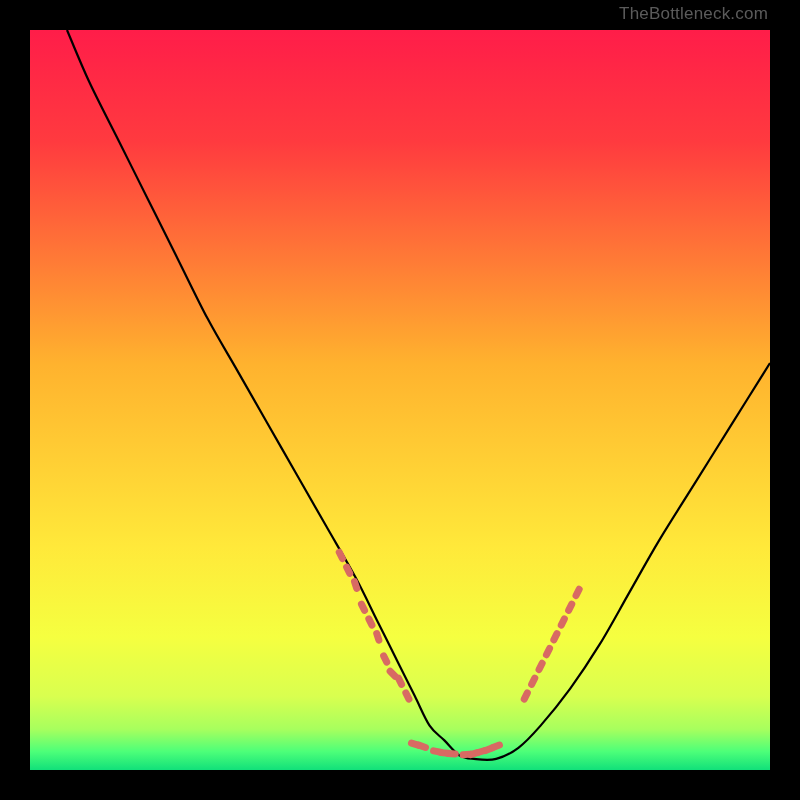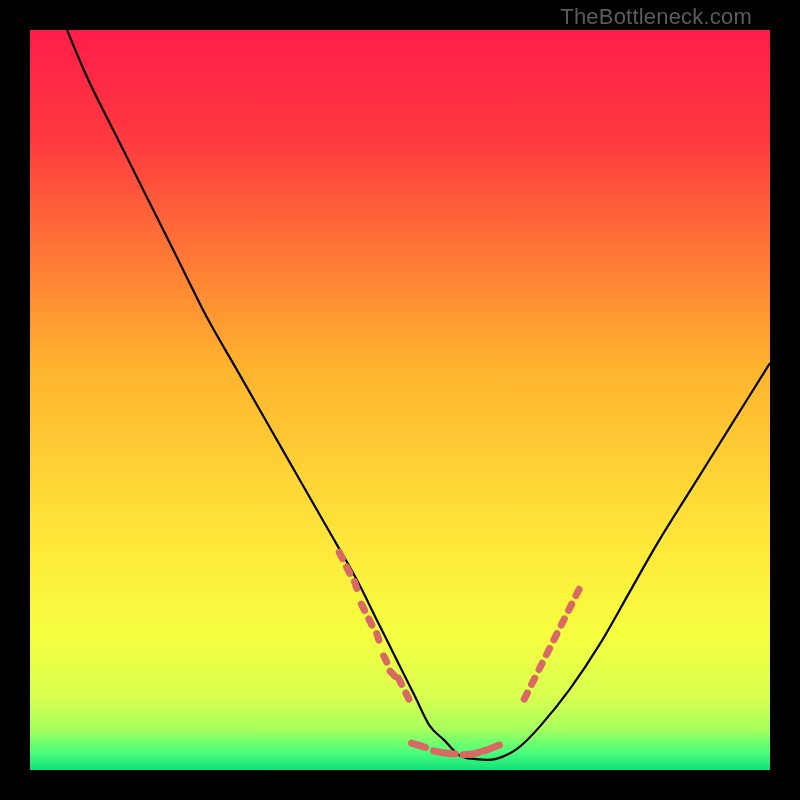--- a/index.html
+++ b/index.html
@@ -35,23 +35,23 @@
   .curve-svg {
     position: absolute;
     left: 0;
     top: 0;
     width: 740px;
     height: 740px;
   }
   .watermark {
     position: absolute;
     top: 4px;
-    right: 48px;
+    right: 32px;
     font-family: Arial, Helvetica, sans-serif;
-    font-size: 22px;
+    font-size: 17px;
     color: #5b5b5b;
     letter-spacing: 0.2px;
     font-weight: 500;
   }
 </style>
 </head>
 <body>
 
 <div class="frame">
   <div class="plot-area">

